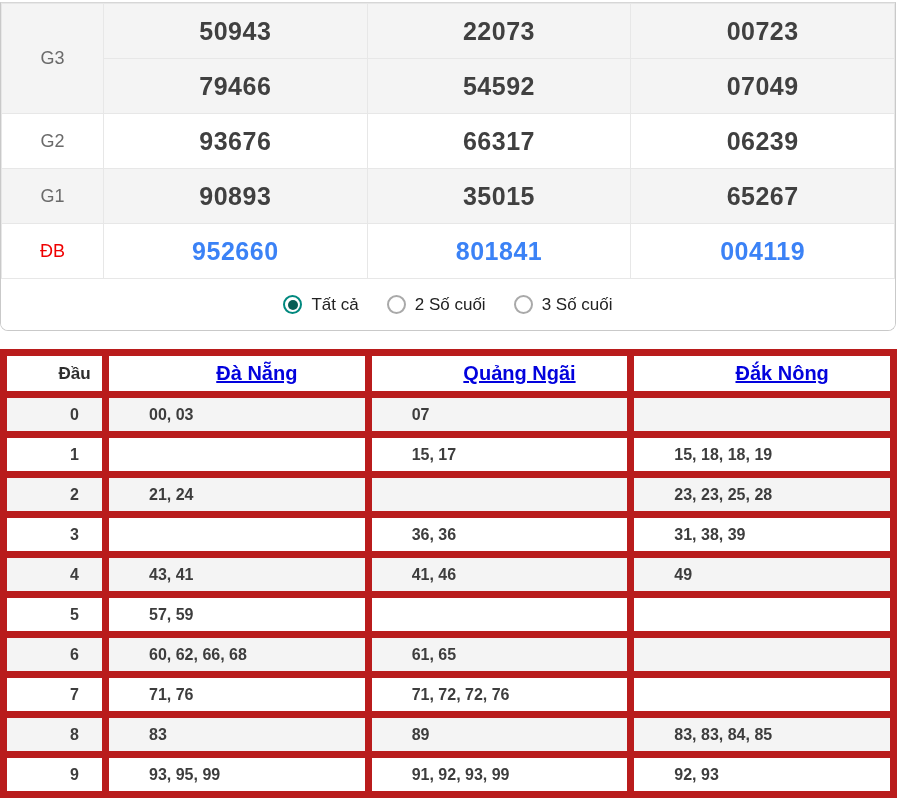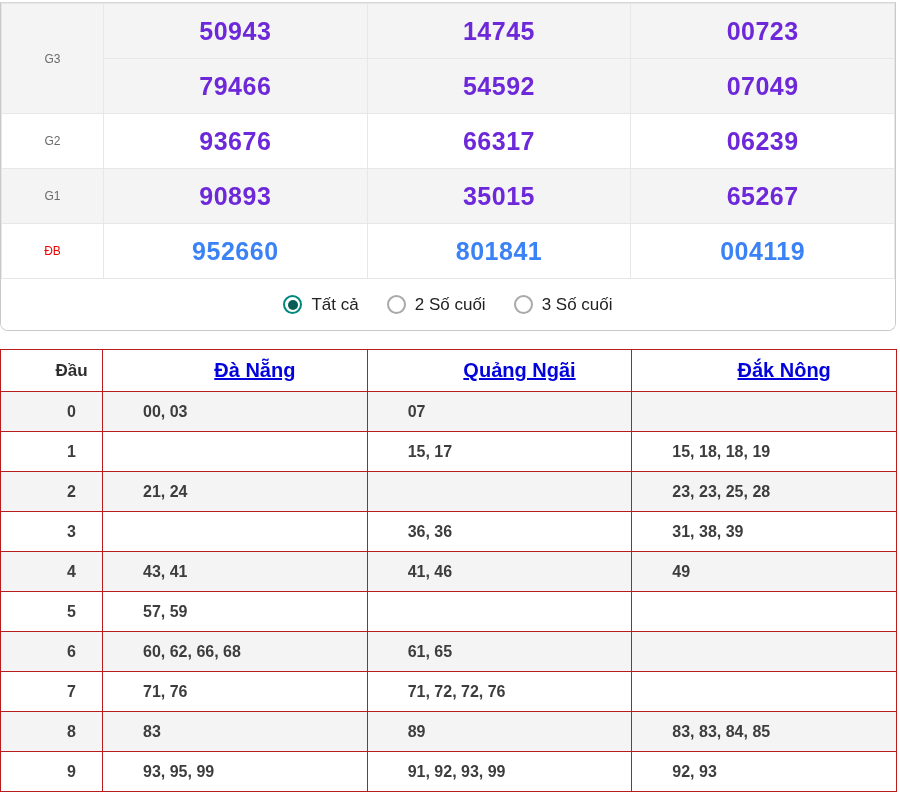--- a/index.html
+++ b/index.html
@@ -7,60 +7,60 @@
     font-family:"Liberation Sans", sans-serif; }
 
   
   .card-top {
     margin-top:2px; width:896px;
     border:1px solid #c9c9c9; border-top-color:#d6d6d6;
     border-radius:0 0 8px 8px; overflow:hidden; background:#fff;
   }
   table.prize { width:100%; border-collapse:collapse; table-layout:fixed; }
   table.prize td { border:1px solid #e7e7e7; }
-  td.plabel { width:102px; text-align:center; font-size:12px; color:#6a6a6a; background:#fff; }
-  td.pnum { text-align:center; font-size:25px; font-weight:700; color:#6d28d9; height:55px;
+  td.plabel { width:102px; text-align:center; font-size:18px; color:#6a6a6a; background:#fff; }
+  td.pnum { text-align:center; font-size:25px; font-weight:700; color:#404040; height:55px;
     letter-spacing:0.5px; }
   tr.shaded td { background:#f4f4f4; }
   tr.special td.plabel { color:#ef0000;text-align:center; }
   tr.special td.pnum { color:#3b82f6; font-size:25px; }
 
   .filter-row { height:51px; display:flex; align-items:center; justify-content:center;
     gap:28px; font-size:17px; color:#222; background:#fff;text-align:center; }
   .filter-option { display:flex; align-items:center; gap:9px; cursor:pointer; }
   .radio { width:19px; height:19px; border-radius:50%; display:inline-block; position:relative; flex:0 0 auto; }
   .radio.sel { border:2px solid #00887e; }
   .radio.sel::after { content:""; position:absolute; left:2.5px; top:2.5px; right:2.5px; bottom:2.5px;
     border-radius:50%; background:#085e55; }
   .radio.unsel { border:2px solid #a9a9a9; }
 
   .gap { height:18px; }
 
   
   table.head { width:897px; border-collapse:collapse; table-layout:fixed; background:#fff;
     border:1px solid #dcdcdc; }
-  table.head th, table.head td { border:1px solid #b91c1c;padding-left:40px; }
+  table.head th, table.head td { border:7px solid #b91c1c;padding-left:40px; }
   table.head th { height:42px; background:#fff; }
   th.corner { width:102px; font-size:17px; color:#2e2e2e; font-weight:700; text-align:center; }
   th.region a { color:#0202dd; font-size:20px; font-weight:700; text-decoration:underline; cursor:pointer; }
   table.head tbody td { height:40px; font-size:16px; font-weight:700; color:#3d3d3d; }
   td.digit { width:102px; text-align:center; }
   td.vals { text-align:left; padding-left:14px; }
   table.head tbody tr:nth-child(odd) { background:#f4f4f4; }
 </style>
 </head>
 <body>
 
 <div class="card-top">
   <table class="prize">
     <tbody>
       <tr class="shaded">
         <td class="plabel" rowspan="2">G3</td>
         <td class="pnum">50943</td>
-        <td class="pnum">14745</td>
+        <td class="pnum">22073</td>
         <td class="pnum">00723</td>
       </tr>
       <tr class="shaded">
         <td class="pnum">79466</td>
         <td class="pnum">54592</td>
         <td class="pnum">07049</td>
       </tr>
       <tr>
         <td class="plabel">G2</td>
         <td class="pnum">93676</td>

